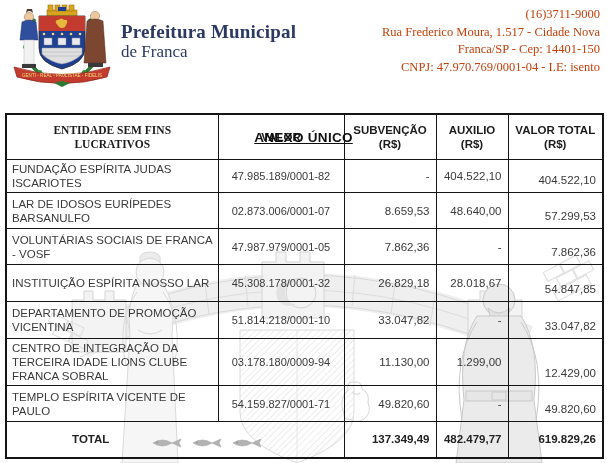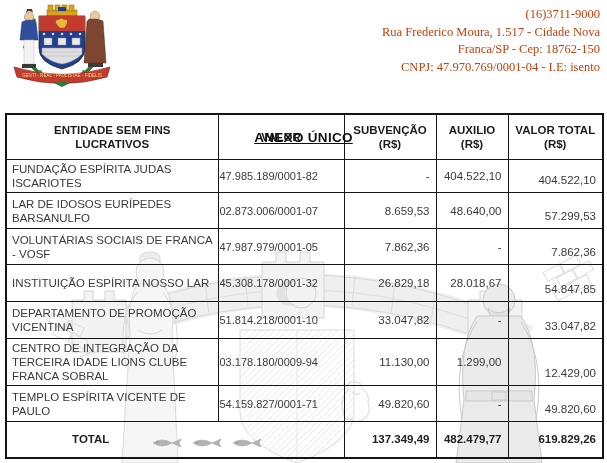--- a/index.html
+++ b/index.html
@@ -19,25 +19,25 @@
              font-weight:bold;font-size:13.5px;color:#101010;letter-spacing:.3px;margin-top:40px;}
   .doc-title span{text-decoration:underline;}
   
   table.doc{position:absolute;left:5px;top:113px;width:597px;z-index:1;
             border-collapse:collapse;table-layout:fixed;background:transparent;
             color:#3a3a3a;}
   table.doc,table.doc th,table.doc td{border:1px solid #151515;}
   table.doc{border-width:2px;}
   th{font-size:11.5px;font-weight:bold;color:#1c1c1c;text-align:center;
      vertical-align:middle;padding:2px 3px;line-height:1.25;height:40px;}
-  th.h-entity{padding:2px 44px;}
+  th.h-entity{padding:2px 44px;font-family:Liberation Serif, serif;}
   td{background:transparent;}
   td.c-entity{text-align:left;font-size:11.5px;line-height:1.22;padding:2px 4px 2px 5px;
               vertical-align:middle;}
-  td.c-cnpj{font-size:11px;vertical-align:middle;}
+  td.c-cnpj{text-align:center;font-size:11px;vertical-align:middle;}
   td.c-num{text-align:right;font-size:11.5px;padding-right:6px;vertical-align:middle;}
   td.c-total{vertical-align:bottom;padding-bottom:6px;}
   tbody.rows tr:nth-child(1){height:33px;}
   tbody.rows tr:nth-child(2){height:36px;padding-left:20px;}
   tbody.rows tr:nth-child(3){height:36px;}
   tbody.rows tr:nth-child(4){height:37px;}
   tbody.rows tr:nth-child(5){height:37px;}
   tbody.rows tr:nth-child(6){height:37px;}
   tbody.rows tr:nth-child(7){height:36px;}
   tr.total-row{height:36px;}
@@ -204,25 +204,29 @@
       <rect x="80" y="60" width="15" height="4" fill="#3a3a3a"></rect>
     </g>
 
     <g>
       <path d="M6,64 Q54,79 102,64 L99,74 Q54,87 9,74 Z" fill="#c23b2e" stroke="#8e2418" stroke-width=".7"></path>
       <text x="54" y="74" text-anchor="middle" font-size="4.6" font-family="Liberation Sans, sans-serif" fill="#f3d879">GENTI - REAL - PAULISTAE - FIDELIS</text>
       <path d="M46,80 l8,4 8,-4 -8,-2 Z" fill="#2d7a33"></path>
     </g>
   </svg>
 
+  <div class="org">
+    <div class="org-line1">Prefeitura Municipal</div>
+    <div class="org-line2">de Franca</div>
+  </div>
 
   <div class="contact">
     <div>(16)3711-9000</div>
     <div>Rua Frederico Moura, 1.517 - Cidade Nova</div>
-    <div>Franca/SP - Cep: 18762-150</div>
+    <div>Franca/SP - Cep: 14401-150</div>
     <div>CNPJ: 47.970.769/0001-04 - I.E: isento</div>
   </div>
 
   <div class="doc-title">
     <span>ANEXO ÚNICO</span>
   </div>
 
   <table class="doc">
     <colgroup>
       <col style="width:212px">

